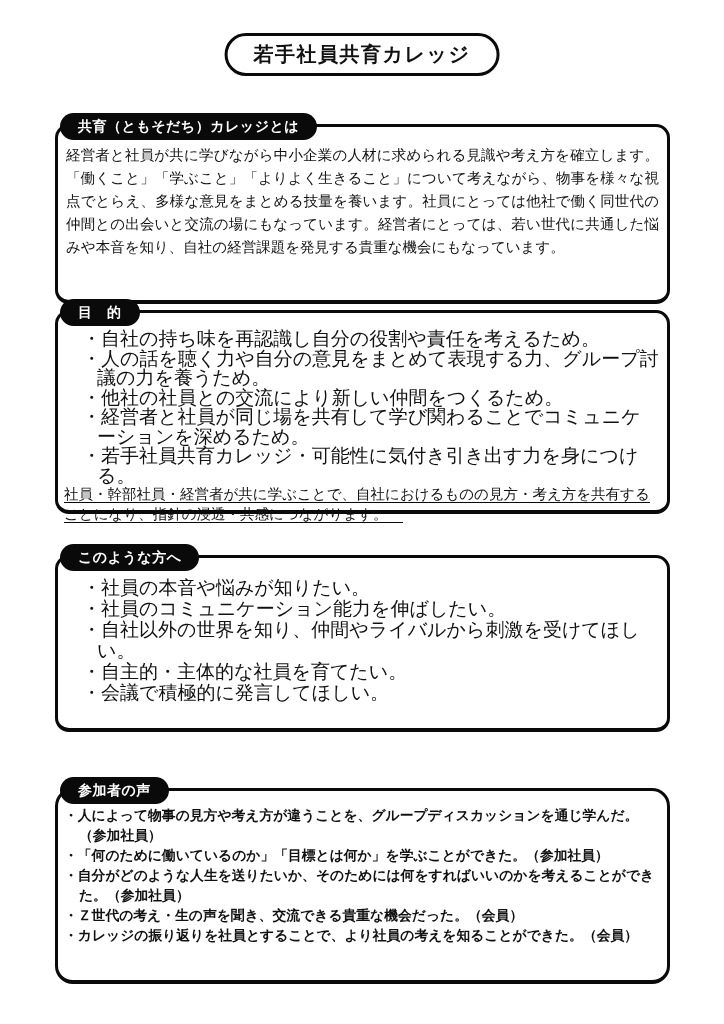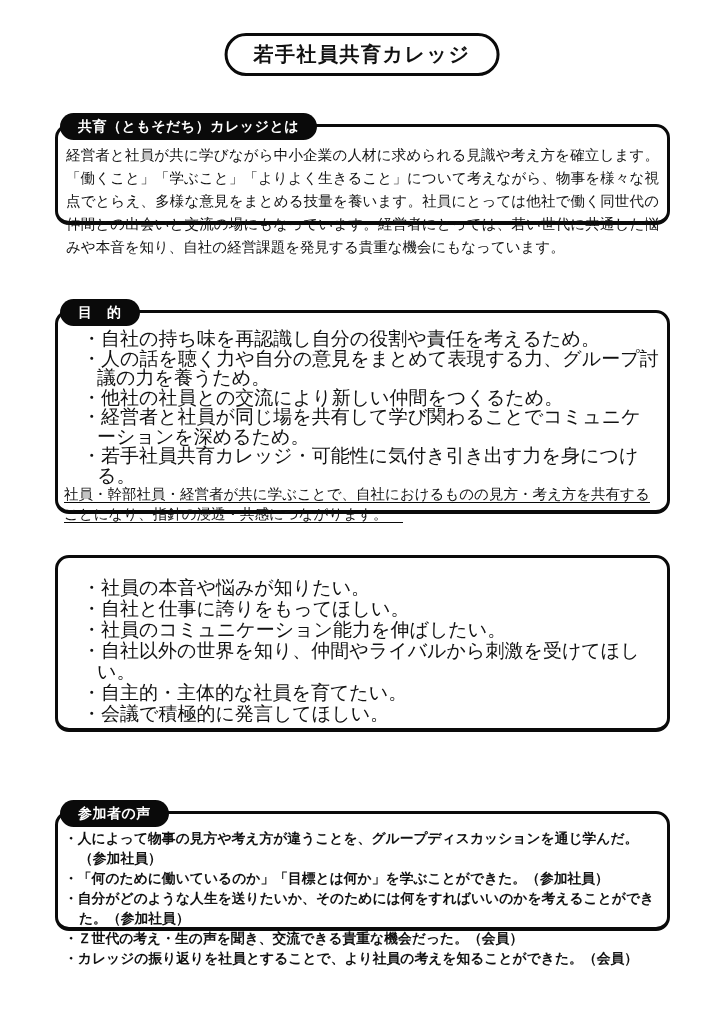--- a/index.html
+++ b/index.html
@@ -42,24 +42,24 @@
     background:#0a0a0a;
     color:#fff;
     border-radius:15px;
     padding:5px 18px;
     font-size:14px;
     font-weight:700;
     line-height:1.2;
     letter-spacing:0.5px;
     white-space:nowrap;
   }
-  #sec-about{top:124px;height:101px;}
+  #sec-about{top:124px;height:180px;}
   #sec-purpose{top:310px;height:204px;}
   #sec-audience{top:555px;height:177px;}
-  #sec-voices{top:811px;height:120px;}
+  #sec-voices{top:788px;height:196px;border-radius:18px;}
 
   .paragraph{
     padding:17px 8px 0 8px;
     font-size:14.5px;
     line-height:23px;
     text-align:justify;
   }
   .bullets{
     padding:16px 8px 0 24px;
     font-size:19px;
@@ -104,23 +104,23 @@
       <div class="bullet">・自社の持ち味を再認識し自分の役割や責任を考えるため。</div>
       <div class="bullet">・人の話を聴く力や自分の意見をまとめて表現する力、グループ討議の力を養うため。</div>
       <div class="bullet">・他社の社員との交流により新しい仲間をつくるため。</div>
       <div class="bullet">・経営者と社員が同じ場を共有して学び関わることでコミュニケーションを深めるため。</div>
       <div class="bullet">・若手社員共育カレッジ・可能性に気付き引き出す力を身につける。</div>
     </div>
     <div class="note"><span>社員・幹部社員・経営者が共に学ぶことで、自社におけるものの見方・考え方を共有することになり、指針の浸透・共感につながります。</span></div>
   </div>
 
   <div class="sec" id="sec-audience">
+    <div class="sec-label">このような方へ</div>
     <div class="bullets">
       <div class="bullet">・社員の本音や悩みが知りたい。</div>
-      <div class="bullet">・自社と仕事に誇りをもってほしい。</div>
       <div class="bullet">・社員のコミュニケーション能力を伸ばしたい。</div>
       <div class="bullet">・自社以外の世界を知り、仲間やライバルから刺激を受けてほしい。</div>
       <div class="bullet">・自主的・主体的な社員を育てたい。</div>
       <div class="bullet">・会議で積極的に発言してほしい。</div>
     </div>
   </div>
 
   <div class="sec" id="sec-voices">
     <div class="sec-label">参加者の声</div>
     <div class="bullets">

